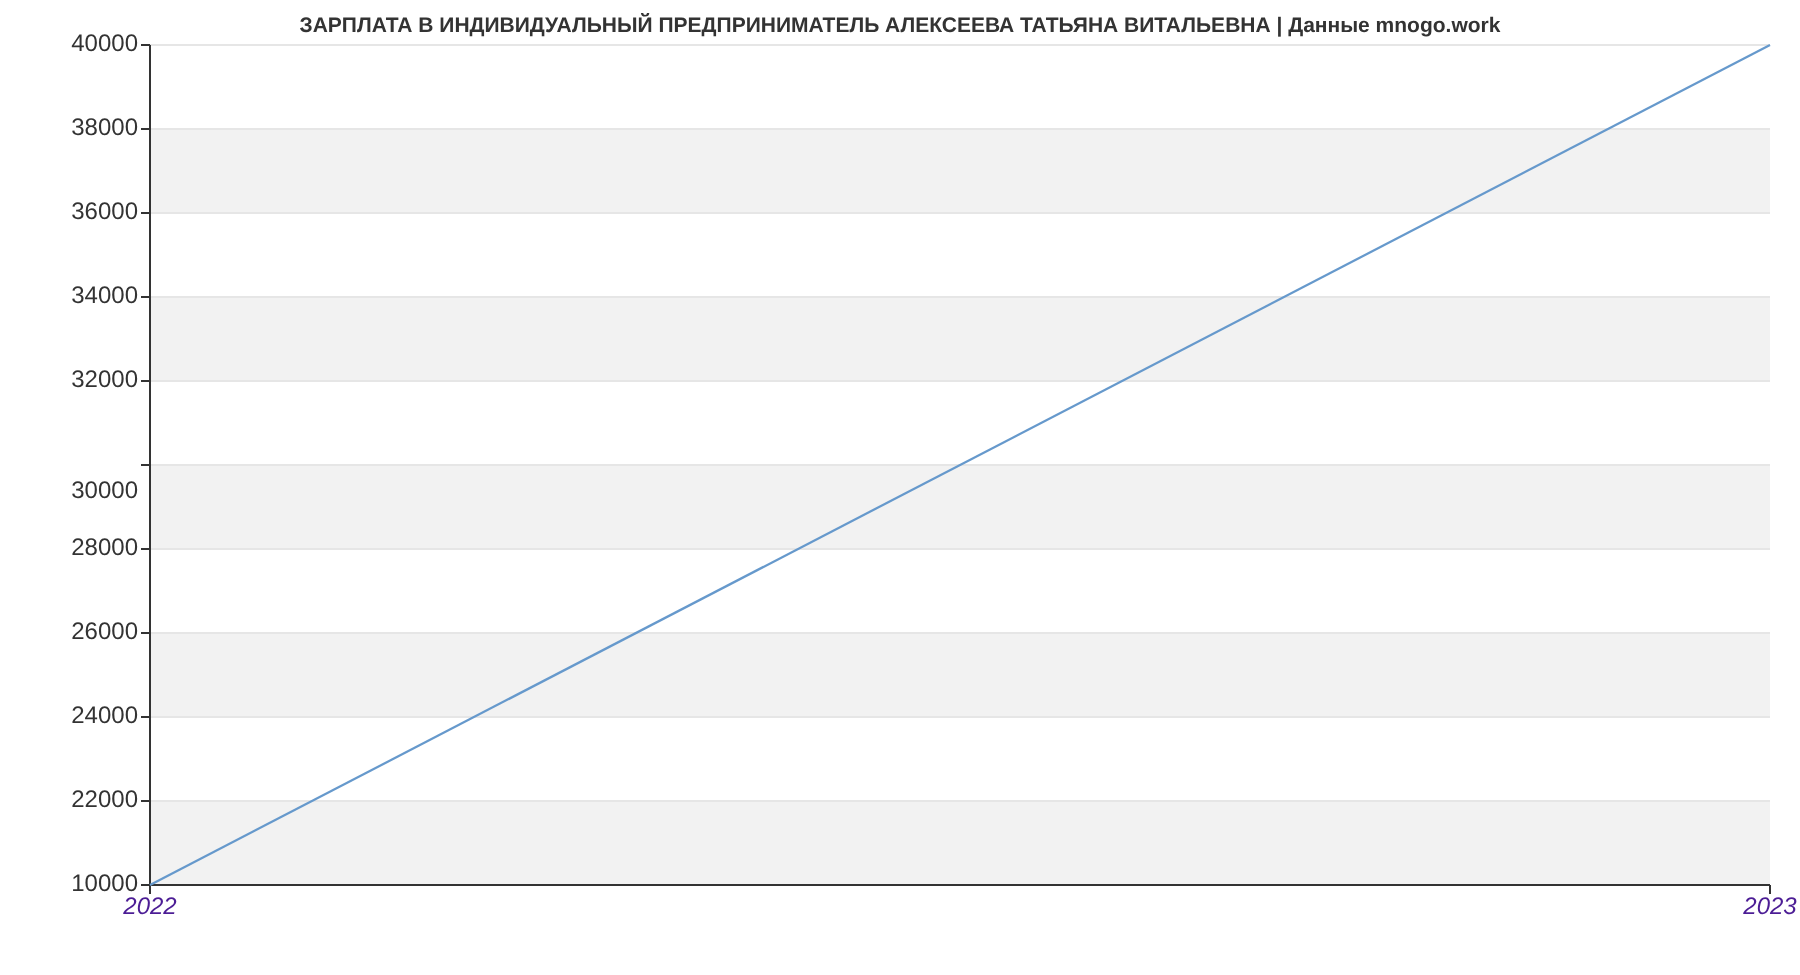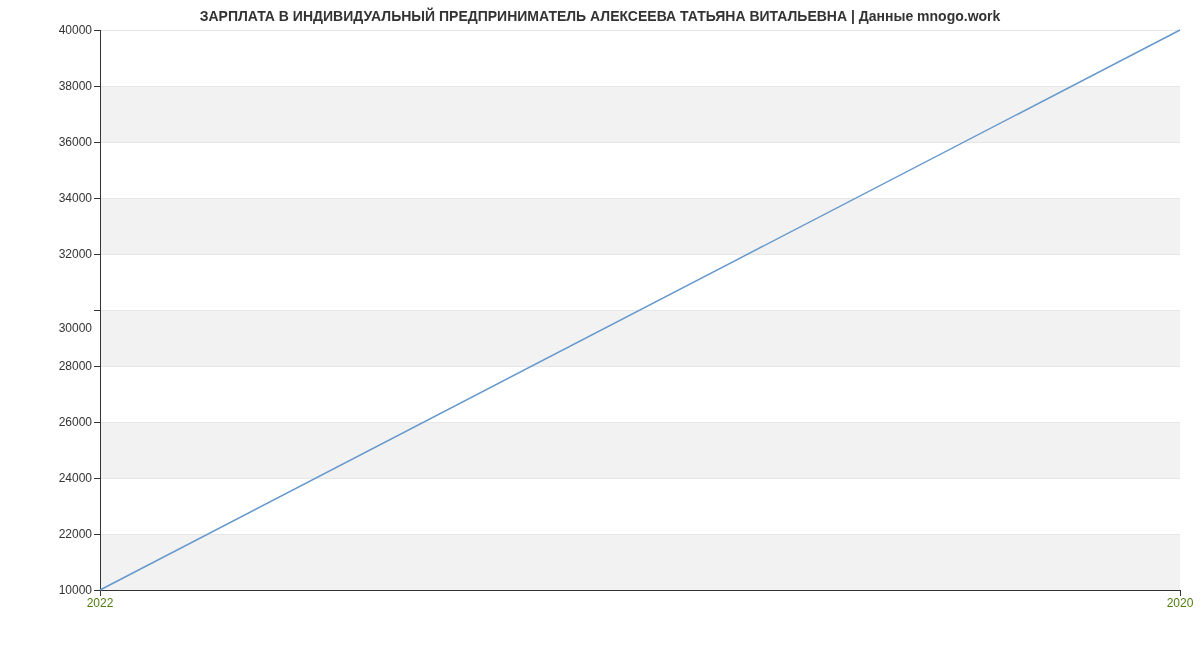--- a/index.html
+++ b/index.html
@@ -32,30 +32,31 @@
     top: 30px;
     width: 1080px;
     height: 560px;
     box-sizing: border-box;
   }
   .y-tick-label {
     position: absolute;
     right: 1108px; 
     width: 80px;
     text-align: right;
-    font-size: 12px;
+    font-size: 16px;
     color: #333;
     transform: translateY(-50%);
   }
   .x-tick-label {
     position: absolute;
     top: 596px; 
-    font-size: 12px;
-    color: #4d7c0f;
+    font-size: 16px;
+    color: #4c1d95;
     transform: translateX(-50%);
+    font-style: italic;
   }
   svg { display: block; }
   .grid-band-dark { fill: #f2f2f2; }
   .grid-band-light { fill: #ffffff; }
   .axis-line { stroke: #333; stroke-width: 1; shape-rendering: crispEdges; }
   .tick-mark { stroke: #333; stroke-width: 1; shape-rendering: crispEdges; }
   .grid-line { stroke: #e6e6e6; stroke-width:1; shape-rendering: crispEdges;}
   .series-line { stroke: #6699cc; stroke-width: 1.5; fill: none; }
 </style>
 </head>
@@ -115,16 +116,16 @@
       <div class="y-tick-label" style="top: 366px;">28000</div>
       <div class="y-tick-label" style="top: 310px; margin-top: 18px;">30000</div>
       <div class="y-tick-label" style="top: 254px;">32000</div>
       <div class="y-tick-label" style="top: 198px; text-align: right;">34000</div>
       <div class="y-tick-label" style="top: 142px;">36000</div>
       <div class="y-tick-label" style="top: 86px;">38000</div>
       <div class="y-tick-label" style="top: 30px;">40000</div>
     </div>
   <div id="x-ticks-container">
       <div class="x-tick-label" style="left: 100px;">2022</div>
-      <div class="x-tick-label" style="left: 1180px;">2020</div>
+      <div class="x-tick-label" style="left: 1180px;">2023</div>
     </div>
 
 </div>
 
 </body></html>

